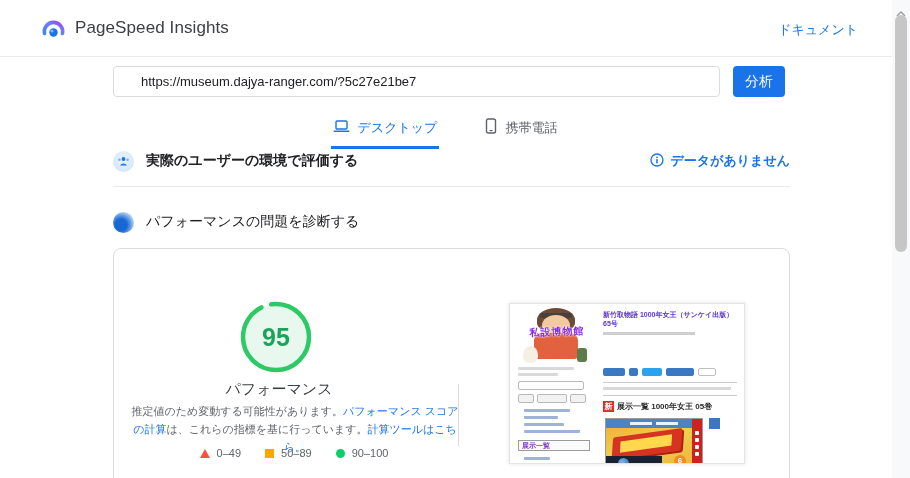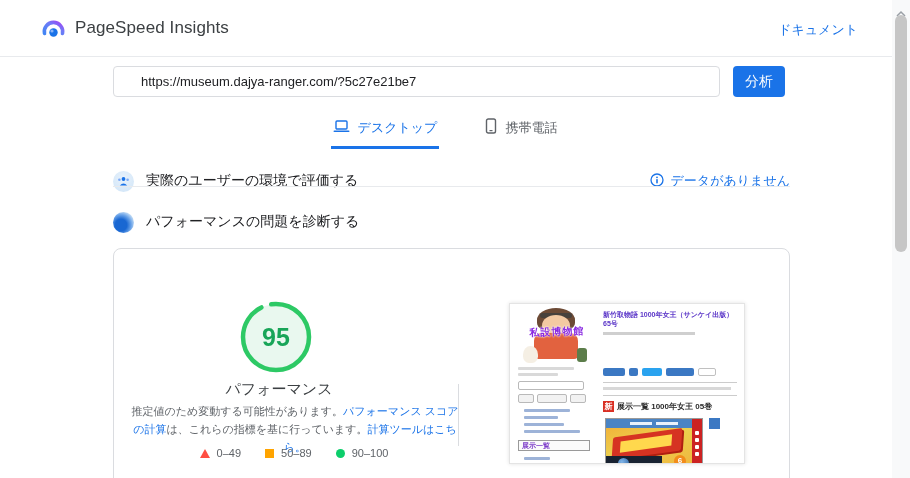--- a/index.html
+++ b/index.html
@@ -49,21 +49,21 @@
     padding: 8px 2px 9px 2px; font-size: 13px; color: #5f6368; cursor: pointer;
     border-bottom: 3px solid transparent;
   }
   .tab.active { color: #1a73e8; border-bottom: 3px solid #1a73e8; }
 
   
   .section-row {
     position: absolute; left: 113px; width: 677px; height: 24px;
     display: flex; align-items: center; gap: 12px;
   }
-  .row-field { top: 169px; }
+  .row-field { top: 149px; font-weight: bold; }
   .row-lab   { top: 210px; }
   .section-title { font-size: 14px; color: #202124; }
   .badge-circle {
     width: 21px; height: 21px; border-radius: 50%; flex: 0 0 auto;
     background: radial-gradient(circle at 50% 35%, #e8f2fc, #cfe4f7);
     display: flex; align-items: center; justify-content: center;
   }
   .lab-ball {
     width: 21px; height: 21px; border-radius: 50%; flex: 0 0 auto;
     background: radial-gradient(circle at 38% 62%, #1967d2 0 32%, #69a2e8 55%, #cfe4f7 78%);

